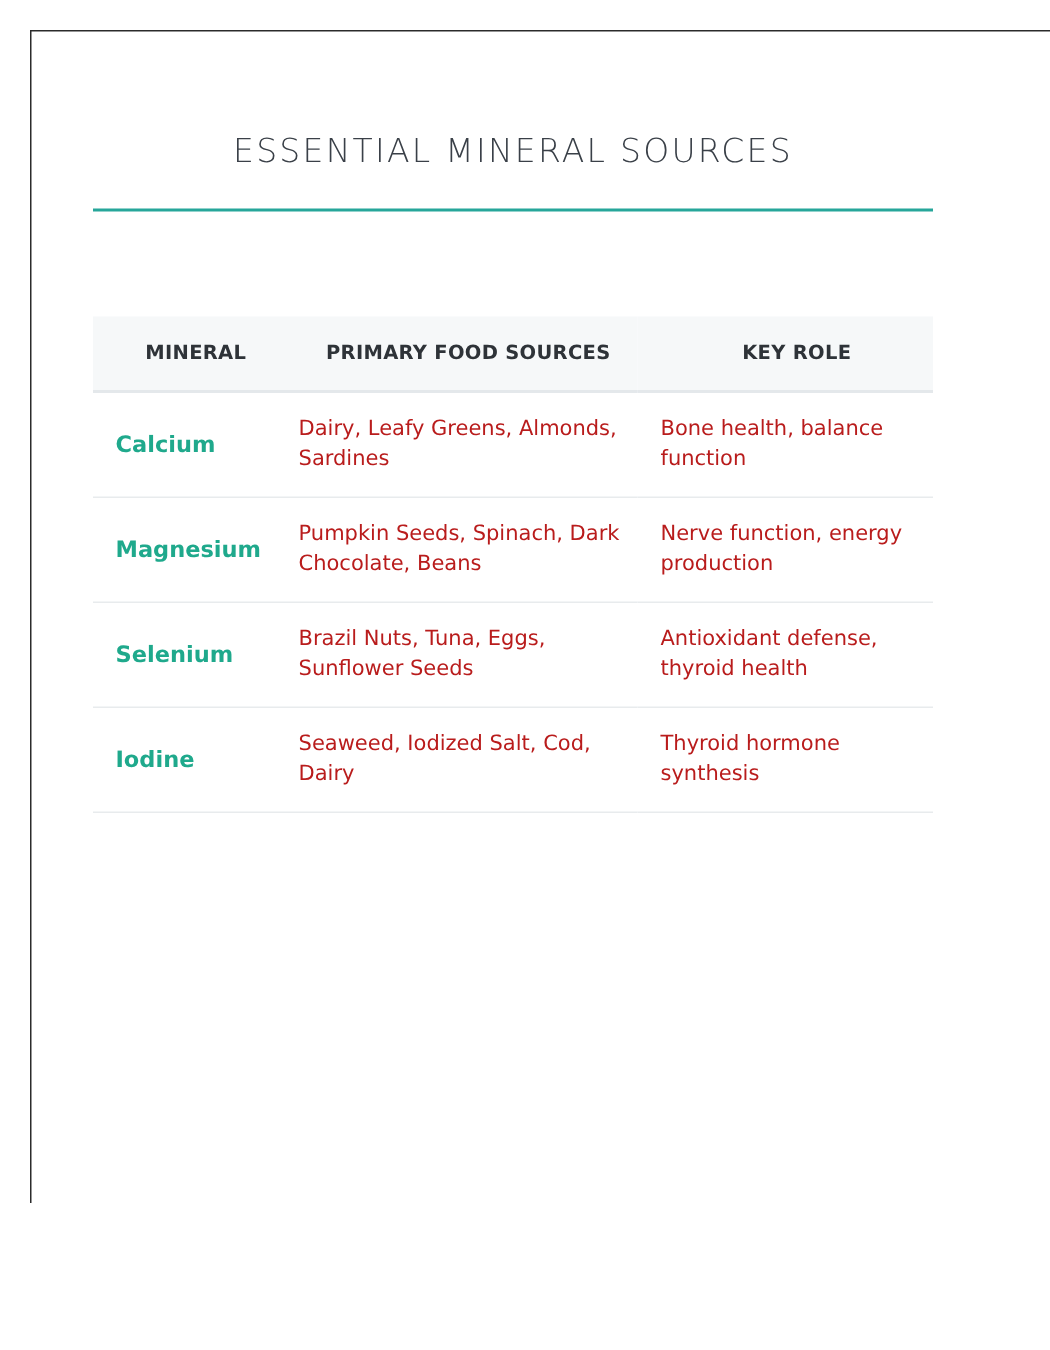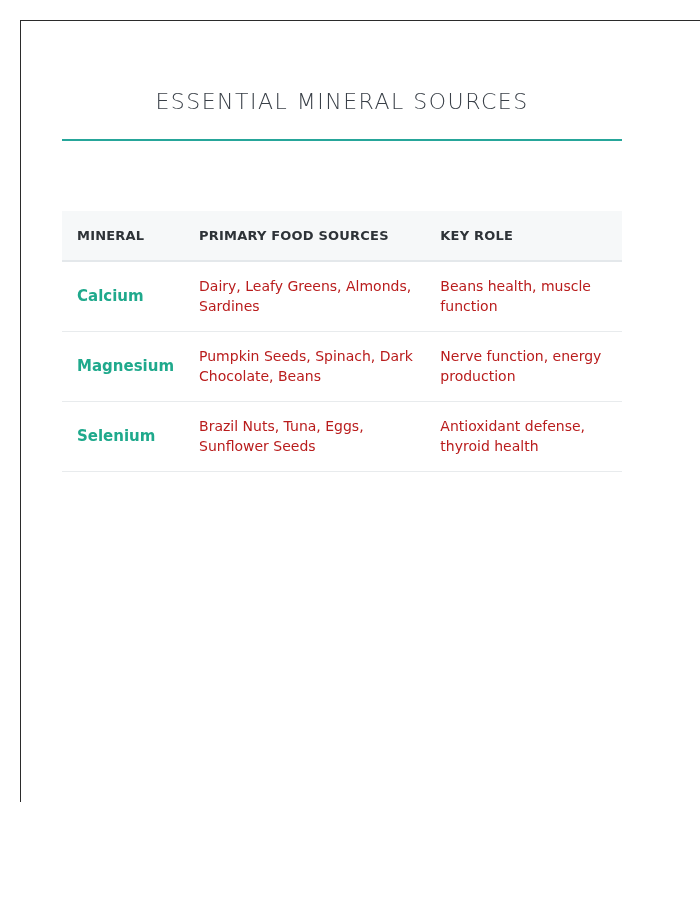--- a/index.html
+++ b/index.html
@@ -58,21 +58,21 @@
       position: absolute;
       left: 0;
       top: 190px;
       width: 560px;
       border-collapse: collapse;
       font-size: 14px;
     }
     table.minerals thead th {
       background: #f6f8f9;
       height: 50px;
-      text-align: left;
+      text-align: center;
       font-weight: 600;
       font-size: 13px;
       letter-spacing: 0.2px;
       color: #2e3338;
       border-bottom: 2px solid #e4e8eb;
       padding: 0 0 0 15px;
       box-sizing: border-box;
     }
     table.minerals tbody td {
       height: 70px;
@@ -110,28 +110,33 @@
         <tr>
           <th>MINERAL</th>
           <th>PRIMARY FOOD SOURCES</th>
           <th>KEY ROLE</th>
         </tr>
       </thead>
       <tbody>
         <tr>
           <td class="mineral-name">Calcium</td>
           <td>Dairy, Leafy Greens, Almonds, Sardines</td>
-          <td>Beans health, muscle function</td>
+          <td>Bone health, balance function</td>
         </tr>
         <tr>
           <td class="mineral-name">Magnesium</td>
           <td>Pumpkin Seeds, Spinach, Dark Chocolate, Beans</td>
           <td>Nerve function, energy production</td>
         </tr>
         <tr>
           <td class="mineral-name">Selenium</td>
           <td>Brazil Nuts, Tuna, Eggs, Sunflower Seeds</td>
           <td>Antioxidant defense, thyroid health</td>
         </tr>
+        <tr>
+          <td class="mineral-name">Iodine</td>
+          <td>Seaweed, Iodized Salt, Cod, Dairy</td>
+          <td>Thyroid hormone synthesis</td>
+        </tr>
       </tbody>
     </table>
   </div>
 </div>
 
 </body></html>

